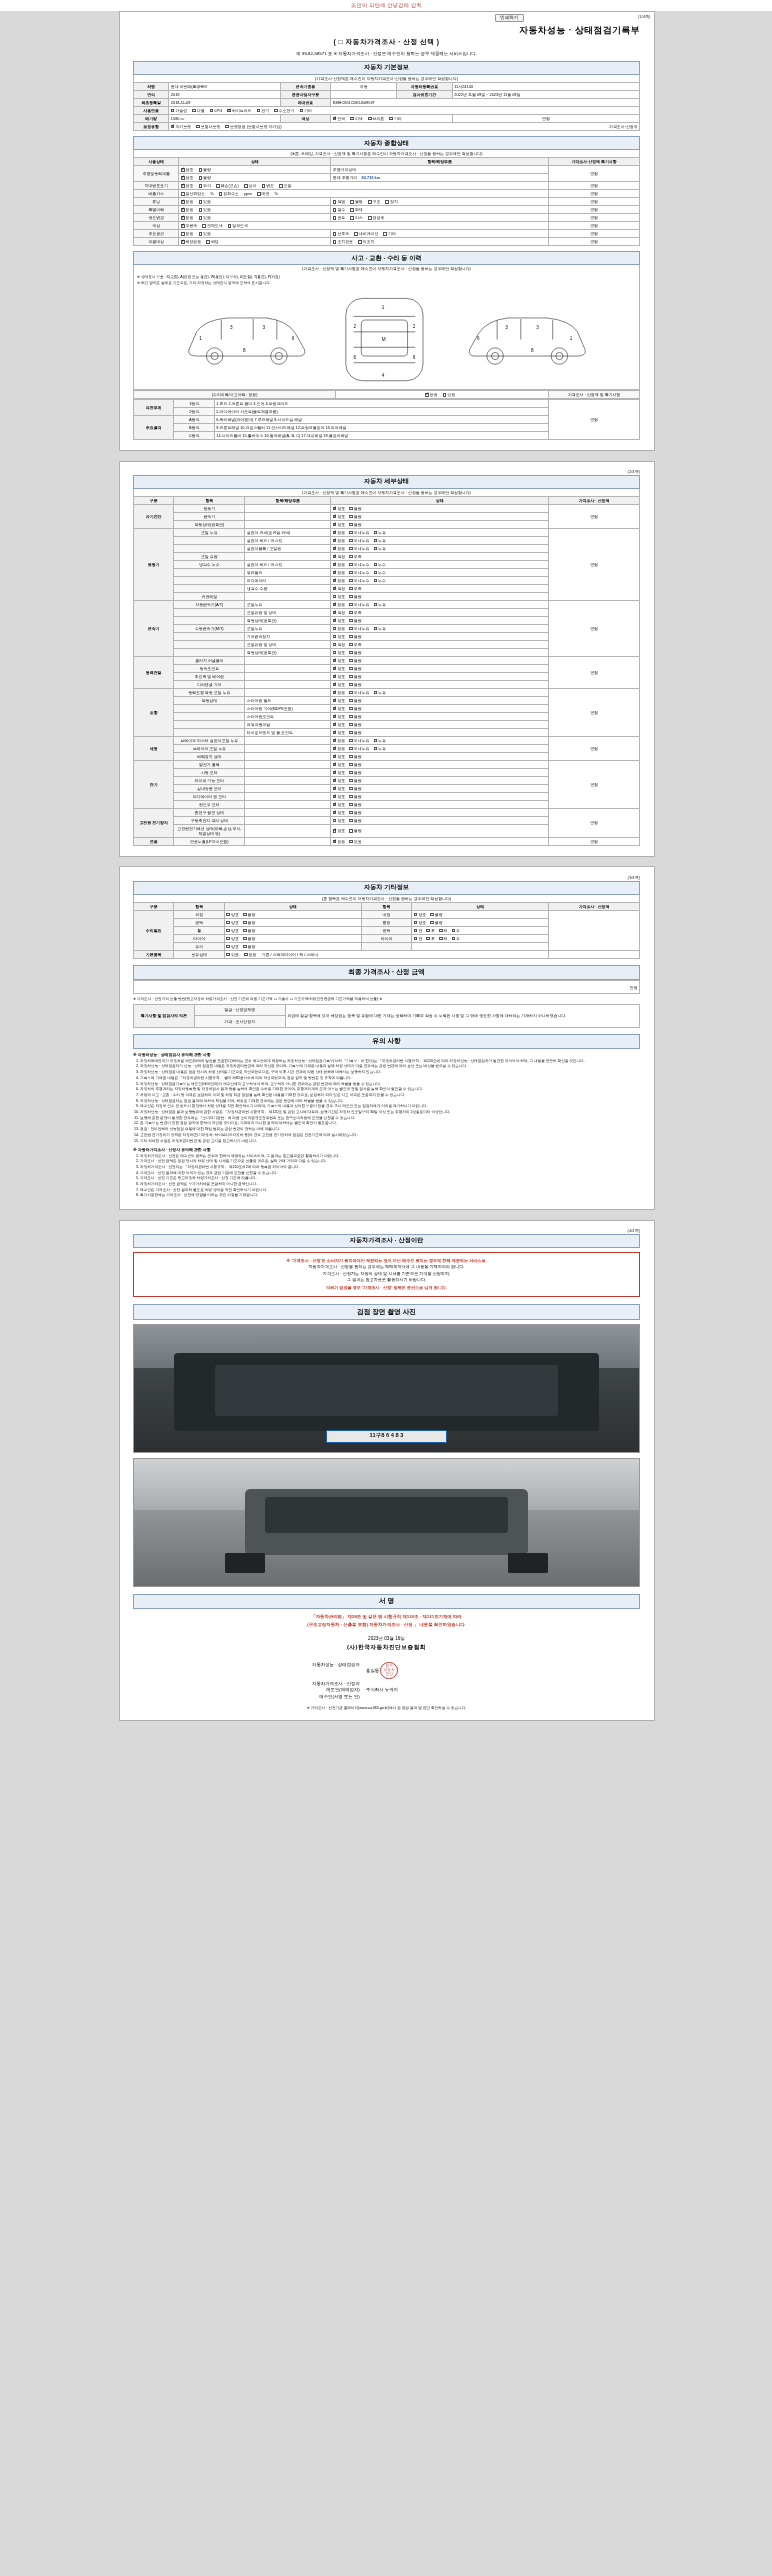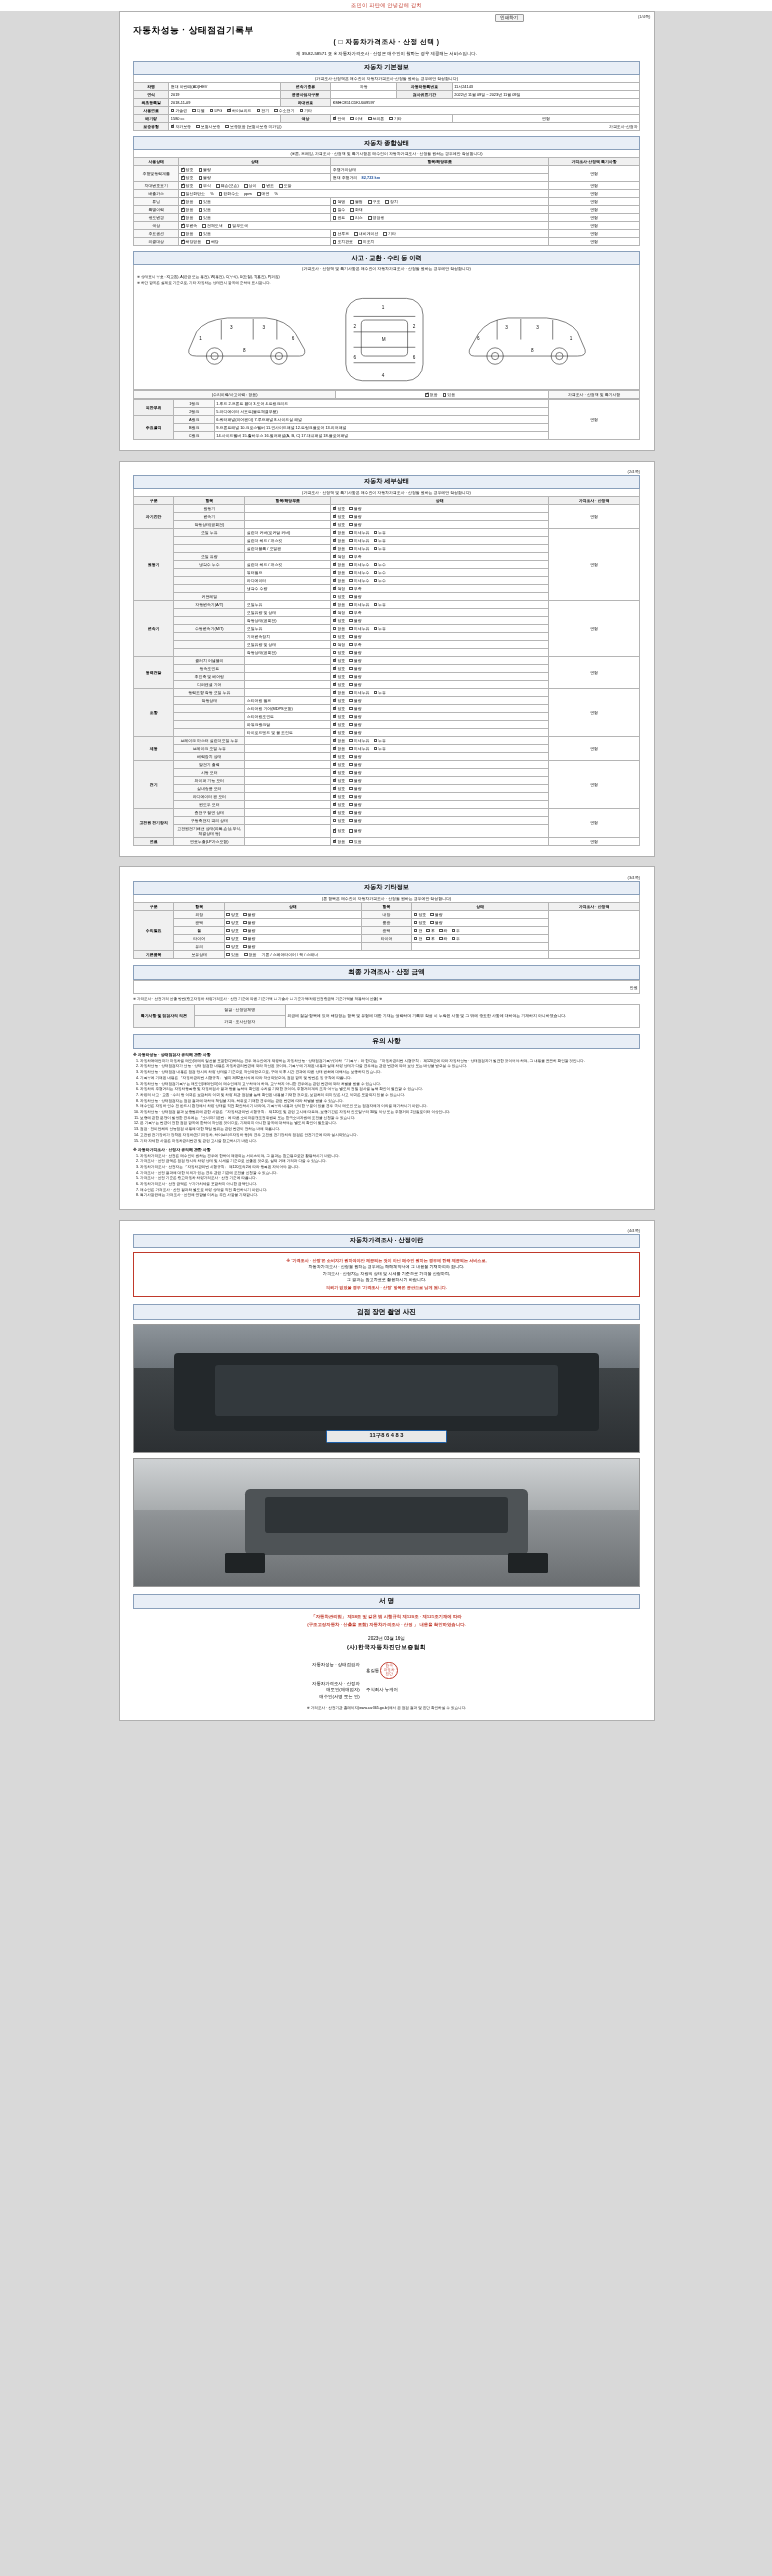--- a/index.html
+++ b/index.html
@@ -54,21 +54,21 @@
     font-size: 4.1px;
     color: #333;
   }
   .sheet-pageno {
     text-align: right;
     font-size: 4.1px;
     color: #333;
     margin-bottom: 1px;
   }
   .doc-title {
-    text-align: left;
+    text-align: right;
     font-size: 8.8px;
     font-weight: bold;
     letter-spacing: 0.5px;
     margin: 5.2px 0 1px 0;
   }
   .doc-subtitle {
     text-align: center;
     font-size: 6.7px;
     font-weight: bold;
     letter-spacing: 0.5px;

